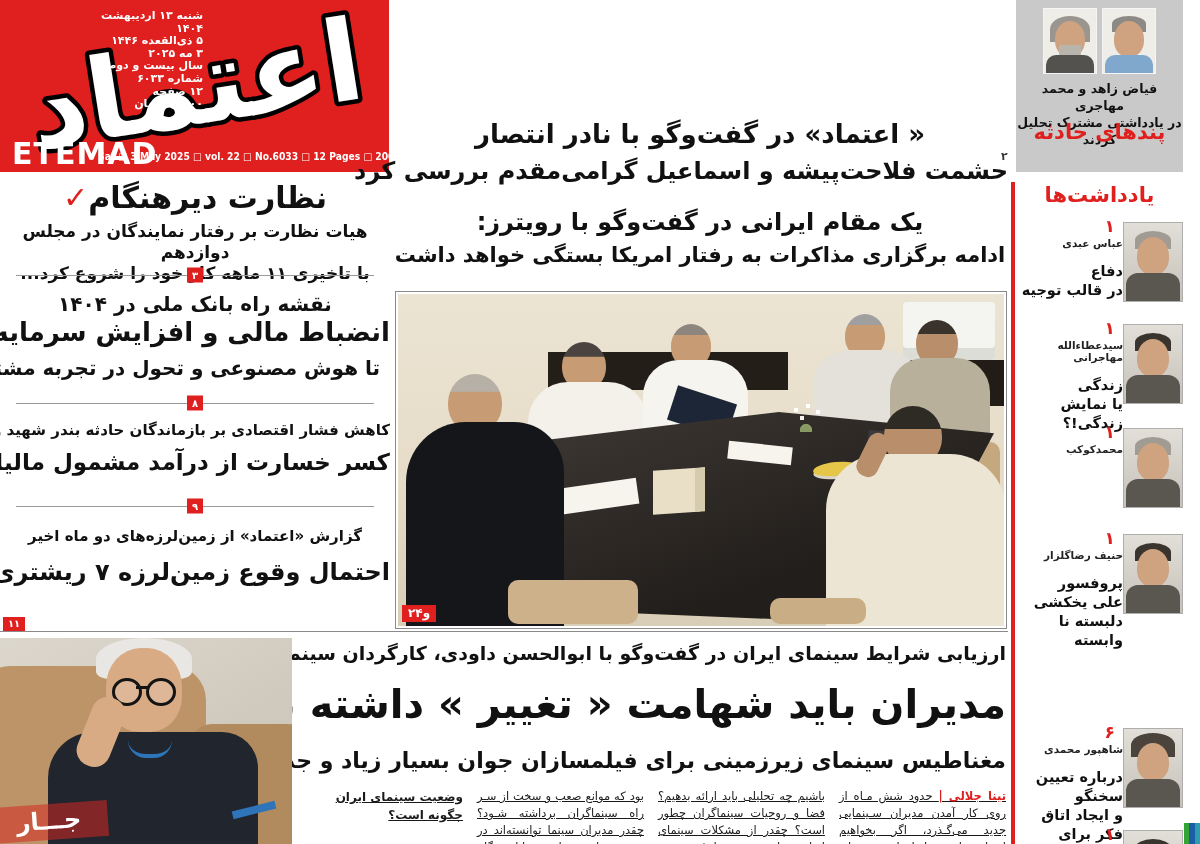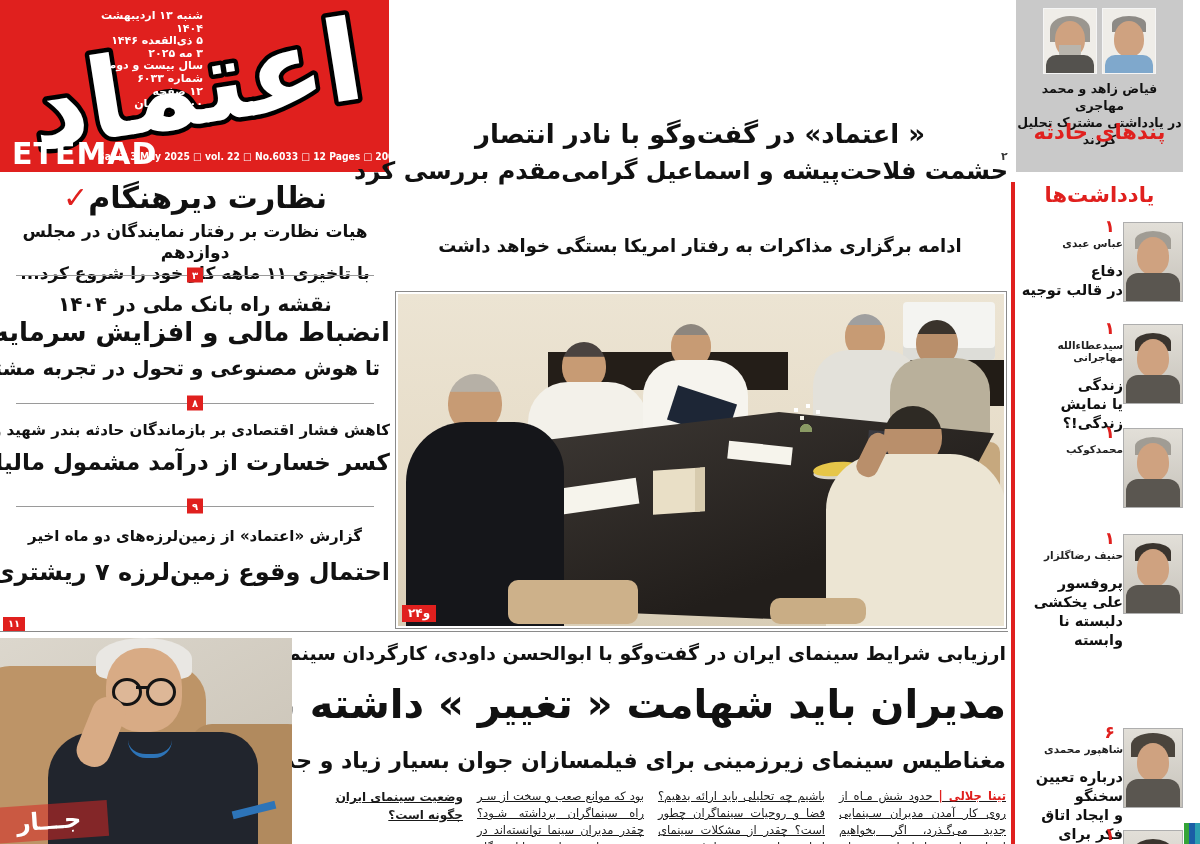--- a/index.html
+++ b/index.html
@@ -20,21 +20,21 @@
   .issue-info{left:98px;bottom:10px;color:#fff;font-size:10px;font-weight:700;white-space:nowrap;
               transform:scaleX(.92);transform-origin:left bottom;z-index:3;}
 
   
   .lead-title{left:392px;top:6px;width:616px;font-size:60px;font-weight:700;line-height:100px;z-index:2;}
   .lead-title .muted{color:#8e8e8e;}
   .lead-line{left:392px;width:616px;font-weight:700;}
   .lk1{top:119px;font-size:26px;}
   .lk2{top:157px;font-size:24px;}
   .ls1{top:208px;font-size:24px;}
-  .ls2{top:235px;font-size:18px;}
+  .ls2{top:243px;font-size:21px;}
 
   
   .photo-frame{left:395px;top:291px;width:606px;height:332px;border:1px solid #8a8a8a;
                background:#fff;padding:2px;}
   .scene{position:relative;width:100%;height:100%;overflow:hidden;
          background:linear-gradient(180deg,#ece4d3 0%,#e6dcc8 55%,#d8cdb6 100%);}
   .cabinet{left:150px;top:58px;width:240px;height:38px;background:#241e18;}
   .printer{left:505px;top:8px;width:92px;height:58px;background:#f4f4f1;border-radius:4px;
            box-shadow:inset 0 -12px 0 #ddddd8;}
   .printer-stand{left:488px;top:66px;width:118px;height:46px;background:#221c16;}
@@ -178,20 +178,21 @@
       <div>شماره ۶۰۳۳</div>
       <div>۱۲ صفحه</div>
       <div>۲۰۰۰۰ تومان</div>
     </div>
     <div class="abs etemad-latin">ETEMAD</div>
     <div class="abs issue-info">Sat □ 3 May 2025 □ vol. 22 □ No.6033 □ 12 Pages □ 200000 Rials</div>
   </div>
 
   <div class="abs lead-line lk1 rtl ctr nowrap">« اعتماد» در گفت‌وگو با نادر انتصار</div>
   <div class="abs lead-line lk2 rtl ctr nowrap">حشمت فلاحت‌پیشه و اسماعیل گرامی‌مقدم بررسی کرد</div>
+  <div class="abs lead-line ls1 rtl ctr nowrap">یک مقام ایرانی در گفت‌وگو با رویترز:</div>
   <div class="abs lead-line ls2 rtl ctr nowrap">ادامه برگزاری مذاکرات به رفتار امریکا بستگی خواهد داشت</div>
 
   <div class="abs photo-frame">
     <div class="scene">
       <div class="abs cabinet"></div>
       <div class="abs printer"></div>
       <div class="abs printer-stand"></div>
 
       <div class="abs person" style="left:130px;top:48px;">
         <div class="head" style="left:34px;top:0;width:44px;height:48px;background:linear-gradient(#4a4340 30%,#c79b74 31%);"></div>

